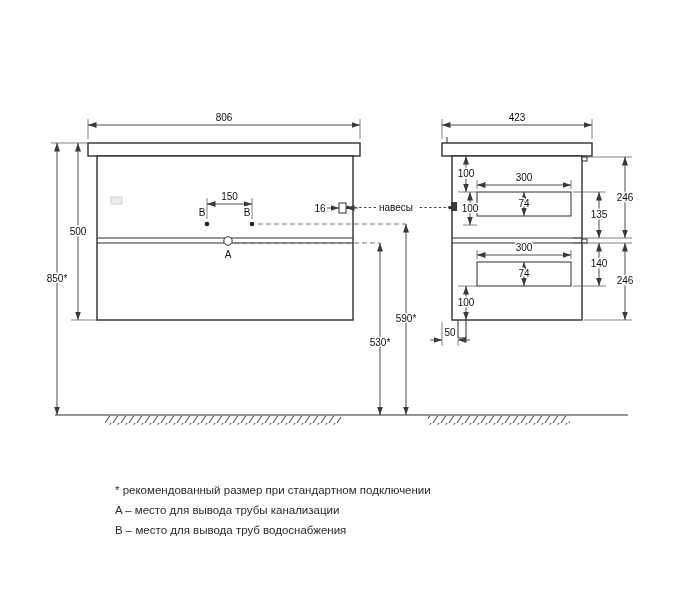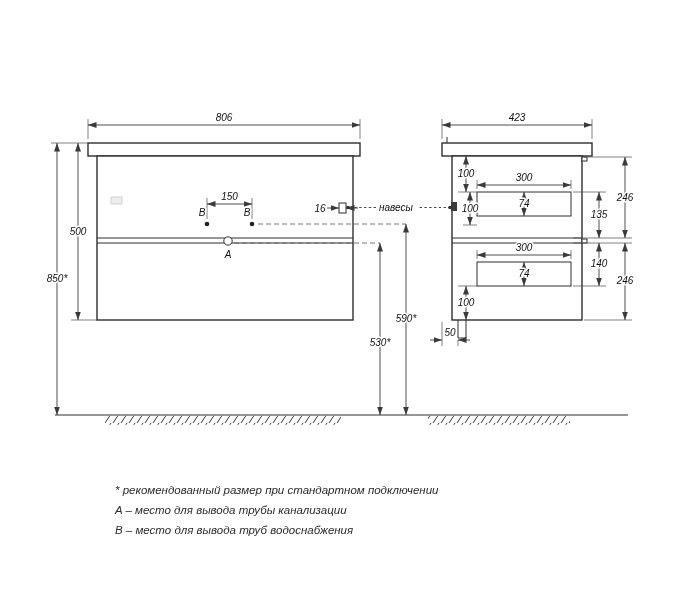--- a/index.html
+++ b/index.html
@@ -1,17 +1,17 @@
 <!DOCTYPE html>
 <html><head>
 <meta charset="utf-8">
 <style>
   html,body{margin:0;padding:0;background:#ffffff;}
   .page{width:683px;height:600px;background:#fff;position:relative;overflow:hidden;
-        font-family:"Liberation Sans",sans-serif;font-style:italic;}
+        font-family:"Liberation Sans",sans-serif;}
   svg{display:block;}
   .obj{stroke:#2e2e2e;stroke-width:1.4;fill:#ffffff;}
   .obj-thin{stroke:#2e2e2e;stroke-width:1;fill:none;}
   .detail{stroke:#2e2e2e;stroke-width:1;fill:#ffffff;}
   .ext{stroke:#4a4a4a;stroke-width:0.7;fill:none;}
   .dim{stroke:#3a3a3a;stroke-width:0.9;fill:none;}
   .dash{stroke:#666666;stroke-width:0.9;stroke-dasharray:5 3;fill:none;}
   .dots{stroke:#444444;stroke-width:1;stroke-dasharray:1.6 3.2;fill:none;stroke-linecap:round;}
   .ground{stroke:#2e2e2e;stroke-width:1.2;fill:none;}
   .lbl{font-family:"Liberation Sans",sans-serif;font-size:10px;fill:#111111;text-anchor:middle;

